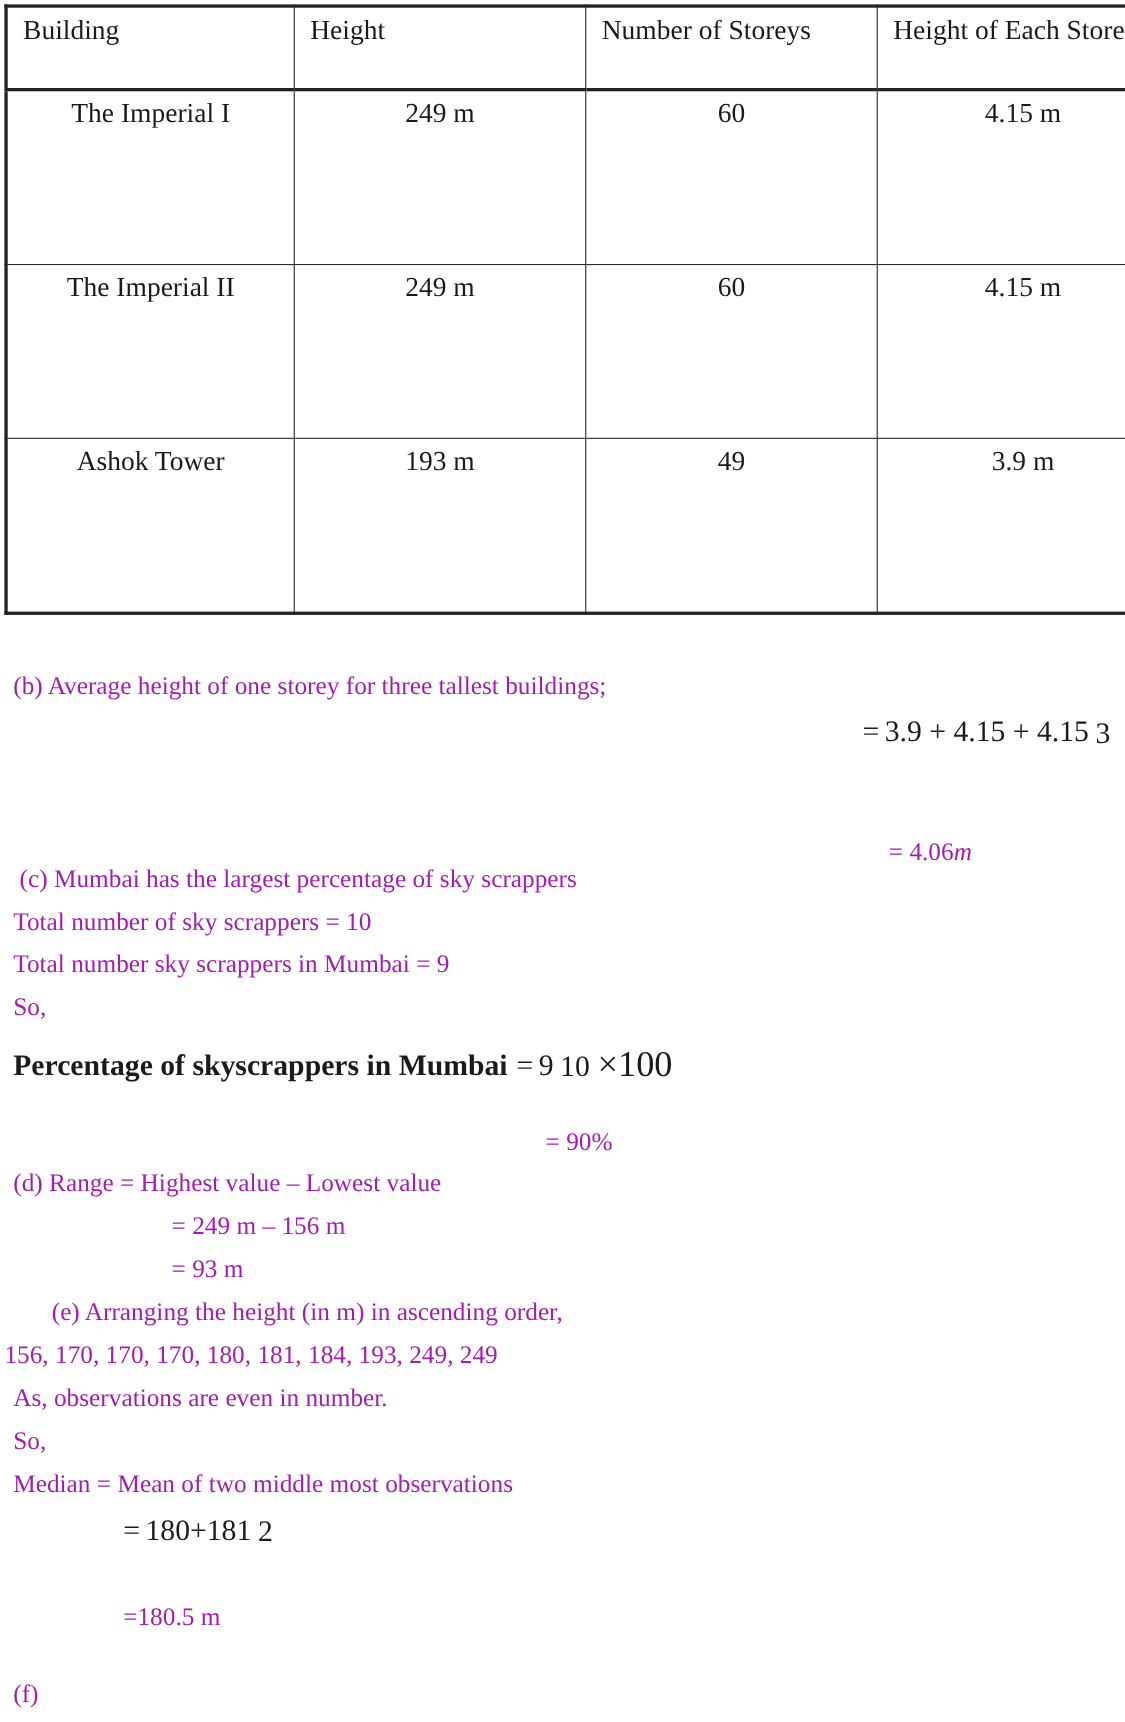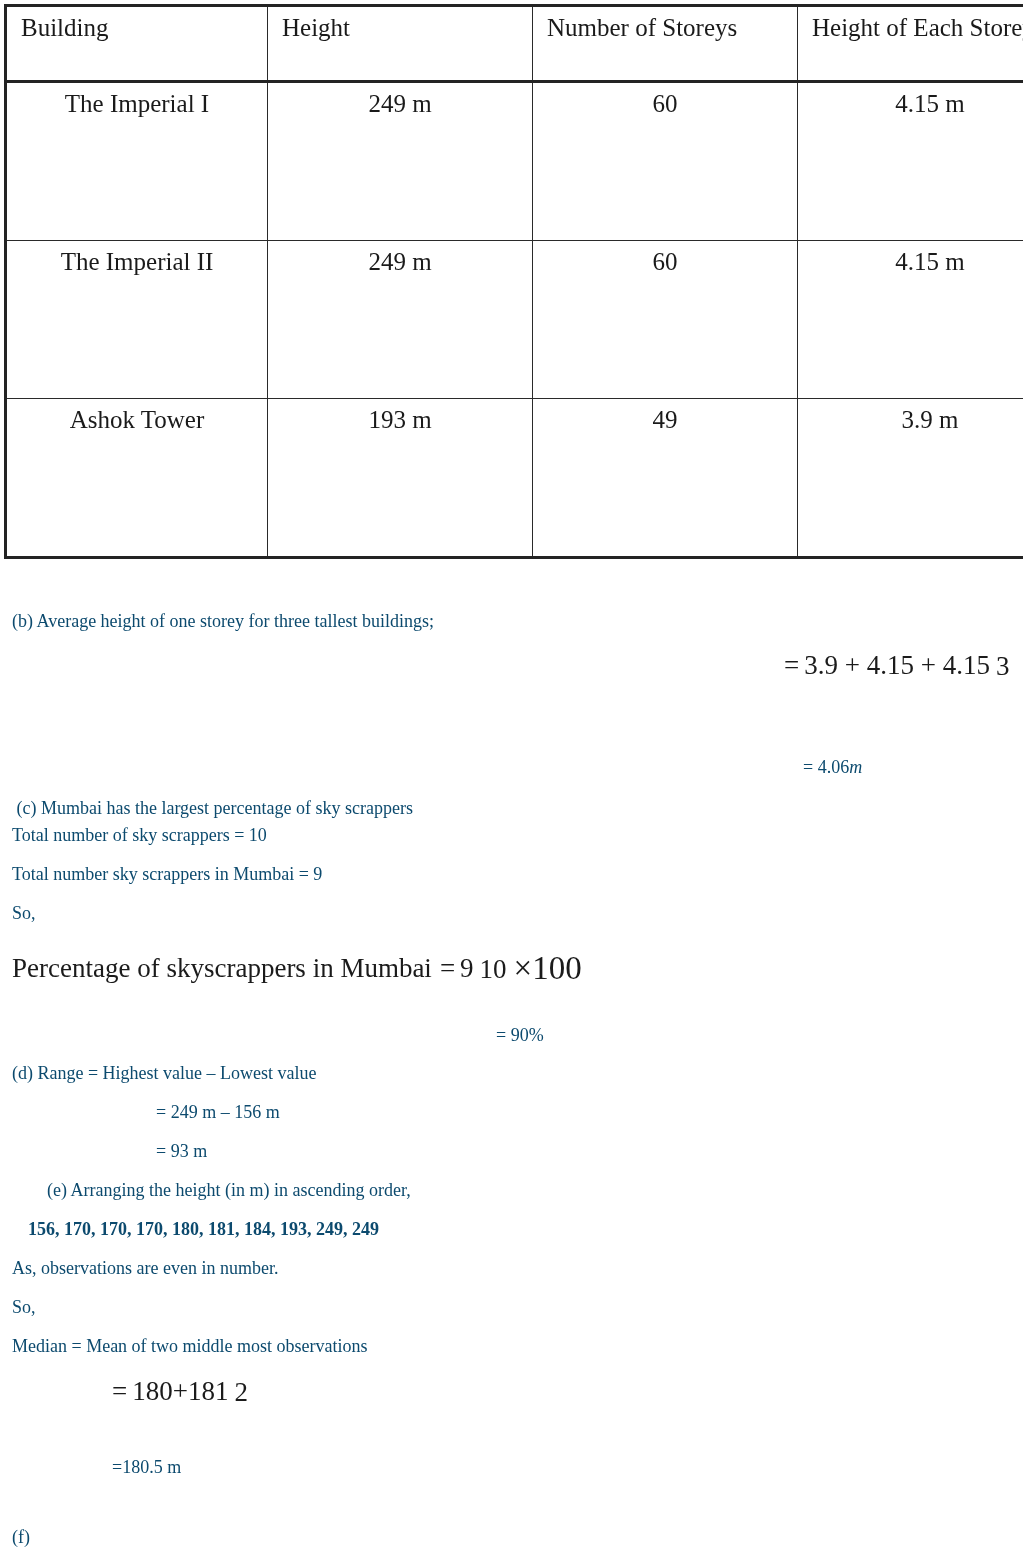--- a/index.html
+++ b/index.html
@@ -53,23 +53,23 @@
   table.data tr.hdr td.c2,
   table.data tr.hdr td.c3 { text-align: left; padding-left: 14px; }
   table.data tr.hdr td { height: 68px; }
   table.data tr.body td { height: 152px; }
   table.data tr.body td.c0 { text-align: center; }
   
   .tbl-wrap { box-shadow: none; }
   table.data { border: 3px solid #232323; }
   .line {
     position: absolute;
-    font-size: 18px;
+    font-size: 23px;
     white-space: pre;
-    color: #0c4a6e;
+    color: #a21caf;
     line-height: 1;
   }
 
   
   .frac {
     position: absolute;
     display: inline-flex;
     align-items: center;
     font-size: 27px;
     color: #1b1b1b;
@@ -154,44 +154,44 @@
       <span class="num">3.9 + 4.15 + 4.15</span>
       <span class="bar"></span>
       <span class="den">3</span>
     </span>
   </div>
 
   <div class="line" style="left:785px; top:740px;">
     <span>= 4.06</span><span class="ital">m</span>
   </div>
 
-  <div class="line" style="left:12px; top:787px;margin-top:12px;"> (c) Mumbai has the largest percentage of sky scrappers</div>
+  <div class="line" style="left:12px; top:787px;"> (c) Mumbai has the largest percentage of sky scrappers</div>
   <div class="line" style="left:12px; top:826px;">Total number of sky scrappers = 10</div>
   <div class="line" style="left:12px; top:865px;">Total number sky scrappers in Mumbai = 9</div>
   <div class="line" style="left:12px; top:904px;">So,</div>
 
   <div class="frac" style="left:12px; top:950px;">
-    <span class="eq" style="padding-right:8px;">Percentage of skyscrappers in Mumbai</span>
+    <span class="eq" style="padding-right:8px;font-weight:bold;">Percentage of skyscrappers in Mumbai</span>
     <span class="eq">=</span>
     <span class="stack">
       <span class="num">9</span>
       <span class="bar"></span>
       <span class="den">10</span>
     </span>
     <span class="after">×100</span>
   </div>
 
   <div class="line" style="left:496px; top:1026px;">= 90%</div>
 
   <div class="line" style="left:12px; top:1064px;">(d) Range = Highest value – Lowest value</div>
   <div class="line" style="left:156px; top:1103px;">= 249 m – 156 m</div>
   <div class="line" style="left:156px; top:1142px;">= 93 m</div>
 
   <div class="line" style="left:12px; top:1181px;margin-left:35px;">(e) Arranging the height (in m) in ascending order,</div>
-  <div class="line" style="left:28px; top:1220px;font-weight:bold;">156, 170, 170, 170, 180, 181, 184, 193, 249, 249</div>
+  <div class="line" style="left:4px; top:1220px;">156, 170, 170, 170, 180, 181, 184, 193, 249, 249</div>
   <div class="line" style="left:12px; top:1259px;">As, observations are even in number.</div>
   <div class="line" style="left:12px; top:1298px;">So,</div>
   <div class="line" style="left:12px; top:1337px;">Median = Mean of two middle most observations</div>
 
   <div class="frac" style="left:112px; top:1376px;">
     <span class="eq">=</span>
     <span class="stack">
       <span class="num">180+181</span>
       <span class="bar"></span>
       <span class="den">2</span>

